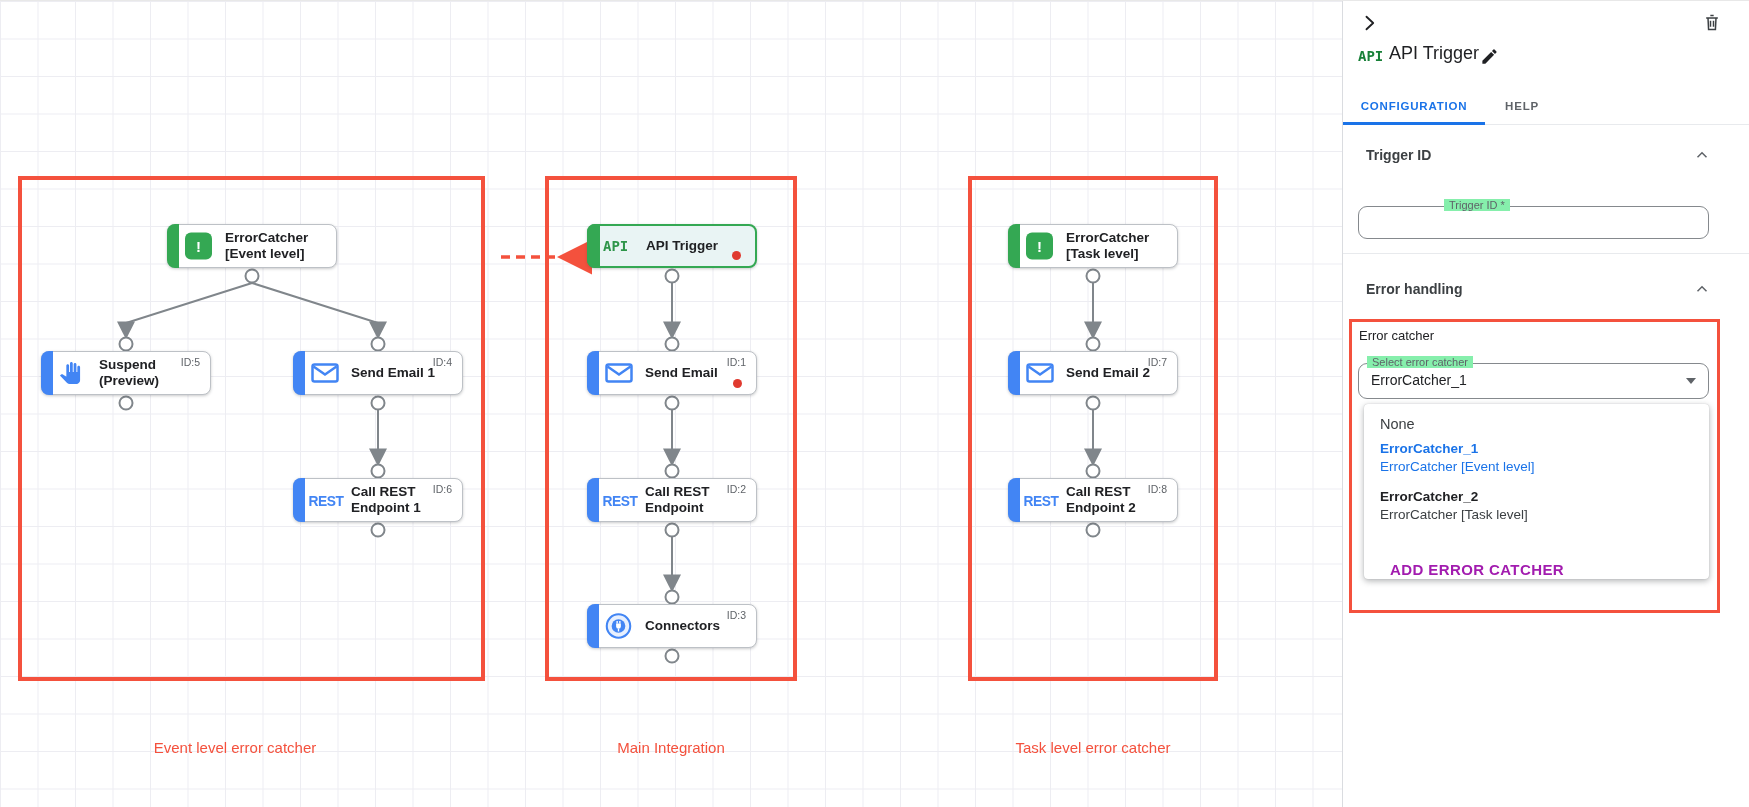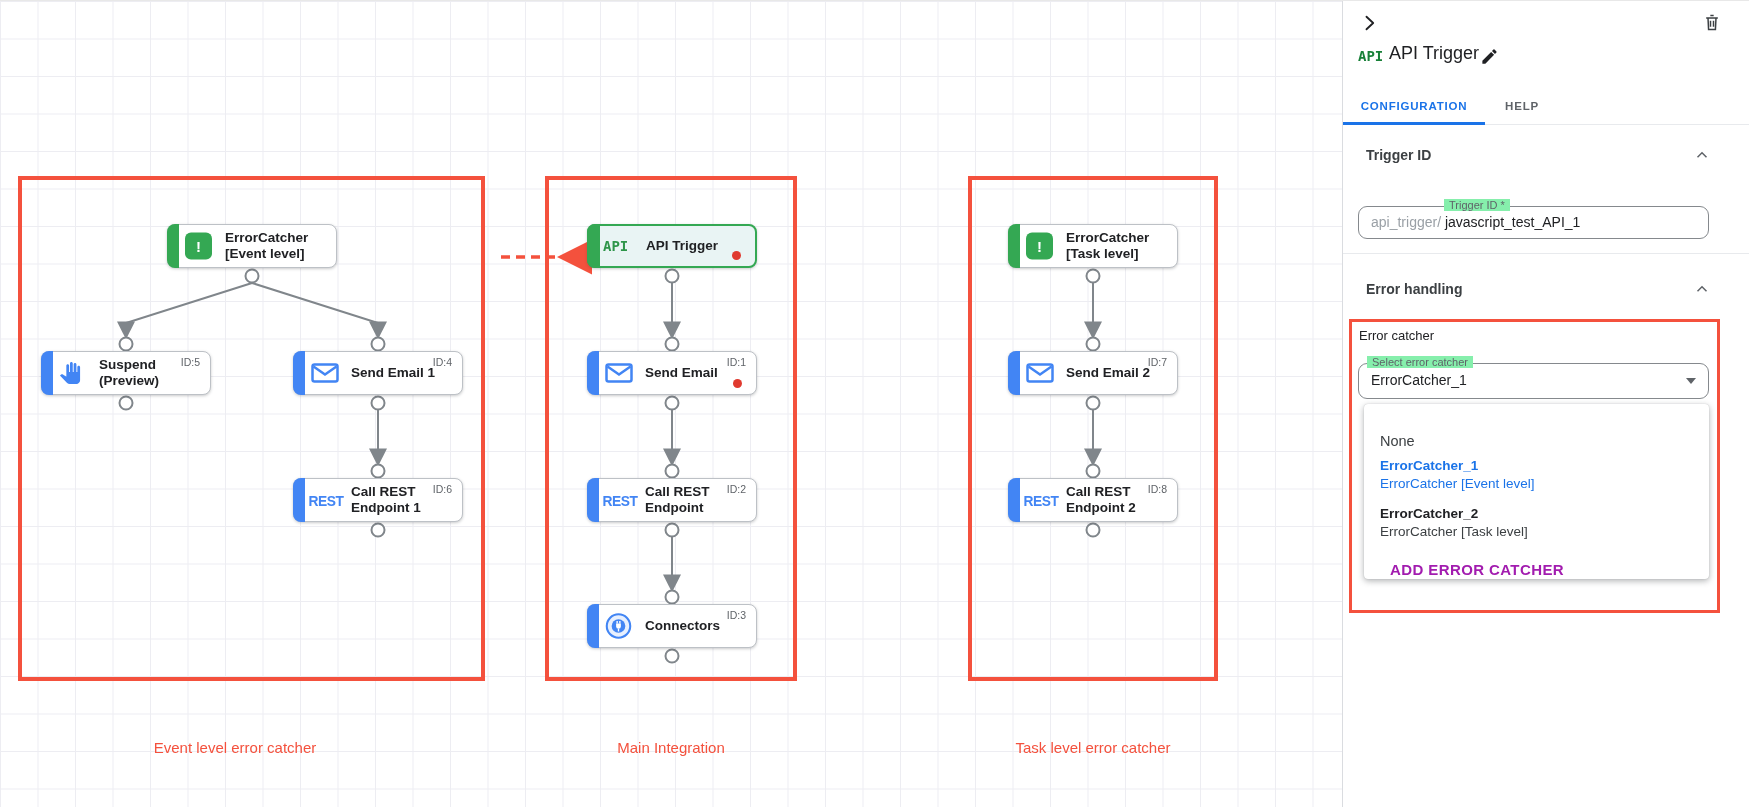--- a/index.html
+++ b/index.html
@@ -51,21 +51,21 @@
             box-sizing:border-box;background:#fff;}
   .fld-label{position:absolute;top:-8px;font-size:11px;color:#5f6368;background:#86efac;padding:0 5px;white-space:nowrap;}
   .divider{position:absolute;left:0;width:100%;height:1px;background:#e8eaed;}
   .red-area{position:absolute;left:6px;top:318px;width:371px;height:294px;border:3px solid #f4513d;box-sizing:border-box;}
   .ec-caption{position:absolute;left:16px;top:327px;font-size:13px;color:#202124;}
   .sel-value{position:absolute;left:12px;top:0;line-height:32px;font-size:14px;color:#202124;}
   .caret{position:absolute;right:12px;top:14px;width:0;height:0;border-left:5.5px solid transparent;
          border-right:5.5px solid transparent;border-top:6px solid #5f6368;}
   .menu{position:absolute;left:21px;top:403px;width:345px;height:175px;background:#fff;border-radius:4px;
         box-shadow:0 2px 6px rgba(60,64,67,.4),0 0 1px rgba(60,64,67,.3);z-index:3;}
-  .mi{position:absolute;left:0;width:100%;cursor:pointer;box-sizing:border-box;padding-left:16px;margin-top:17px;}
+  .mi{position:absolute;left:0;width:100%;cursor:pointer;box-sizing:border-box;padding-left:16px;}
   .mi-none{top:6px;height:28px;line-height:28px;font-size:14.5px;color:#3c4043;}
   .mi-t1{font-size:13.5px;font-weight:700;line-height:18px;}
   .mi-t2{font-size:13.5px;line-height:18px;}
   .mi.sel .mi-t1,.mi.sel .mi-t2{color:#1a73e8;}
   .mi.plain .mi-t1{color:#202124;}
   .mi.plain .mi-t2{color:#3c4043;}
   .add-btn{position:absolute;left:20px;top:156px;background:none;border:none;color:#a21caf;
            font-family:"Liberation Sans",sans-serif;font-size:15px;font-weight:700;letter-spacing:.4px;cursor:pointer;}
   .prefix{color:#9aa0a6;}
   .in-text{position:absolute;left:12px;top:0;line-height:31px;font-size:14px;color:#202124;white-space:nowrap;}
@@ -294,21 +294,20 @@
     </div>
 
     <div class="sec-head" style="top:146px">Trigger ID</div>
     <button class="icon-btn chev-btn" style="top:143px">
       <svg width="18" height="18" viewBox="0 0 24 24">
           <path d="M6 15l6-6 6 6" fill="none" stroke="#5f6368" stroke-width="2"></path>
         </svg>
     </button>
     <div class="outlined" style="top:205px;height:33px">
       <span class="fld-label" style="left:85px">Trigger ID *</span>
-      <span class="in-text"><span class="prefix">api_trigger/</span>&nbsp;<span>javascript_test_API_1</span></span>
     </div>
     <div class="divider" style="top:252px"></div>
 
     <div class="sec-head" style="top:280px">Error handling</div>
     <button class="icon-btn chev-btn" style="top:277px">
       <svg width="18" height="18" viewBox="0 0 24 24">
           <path d="M6 15l6-6 6 6" fill="none" stroke="#5f6368" stroke-width="2"></path>
         </svg>
     </button>
 

